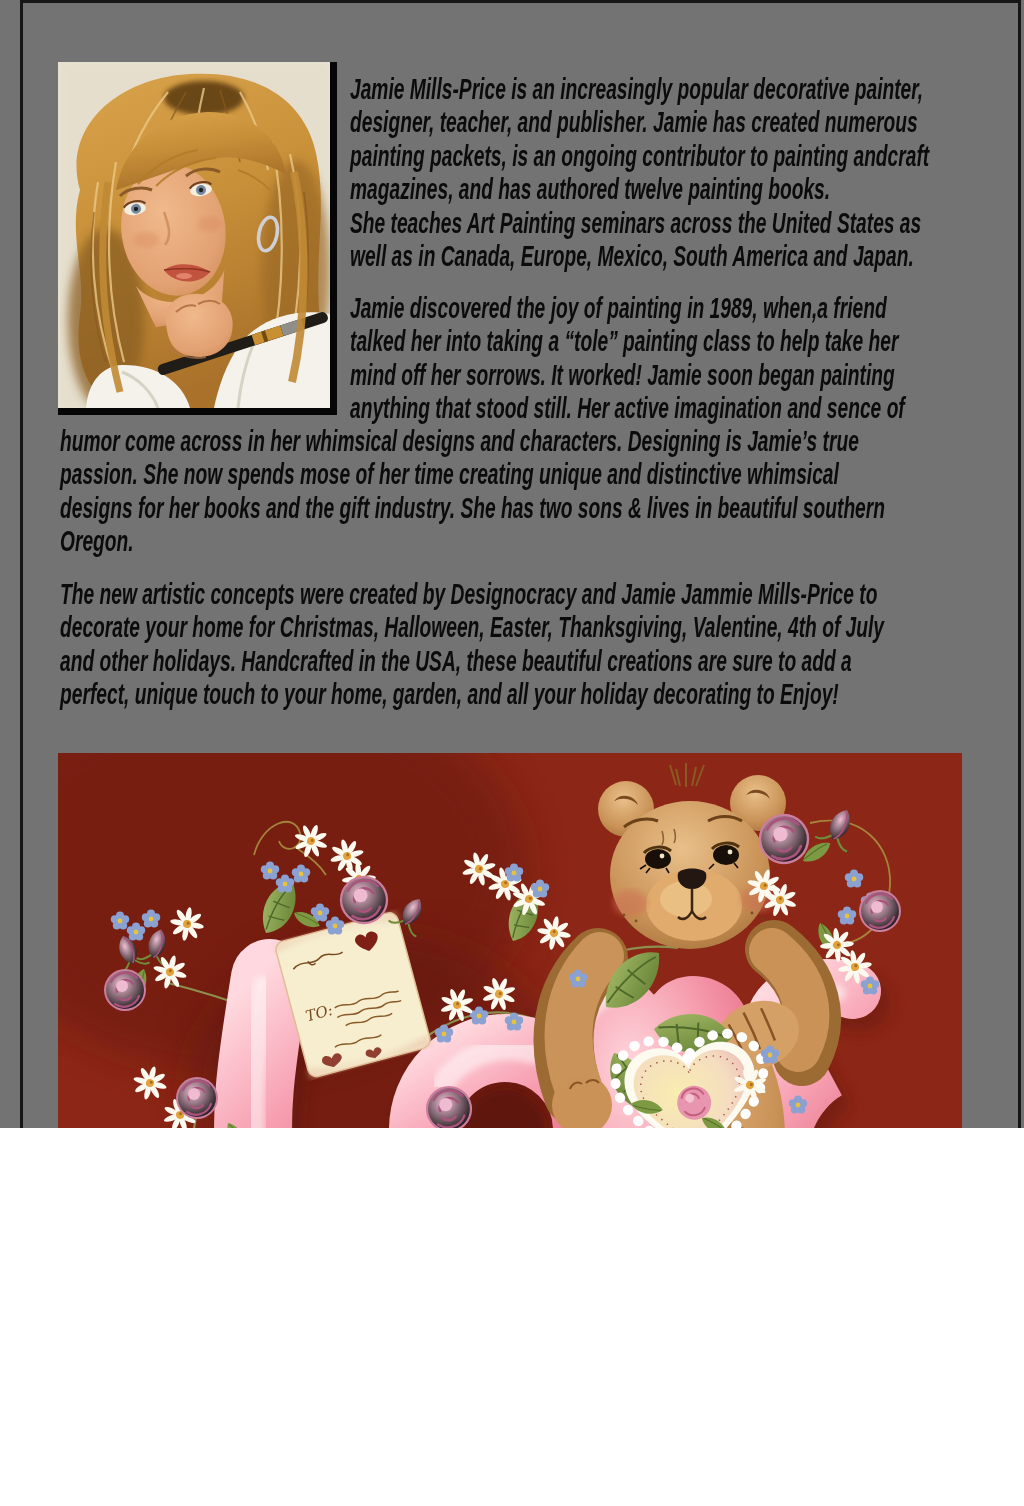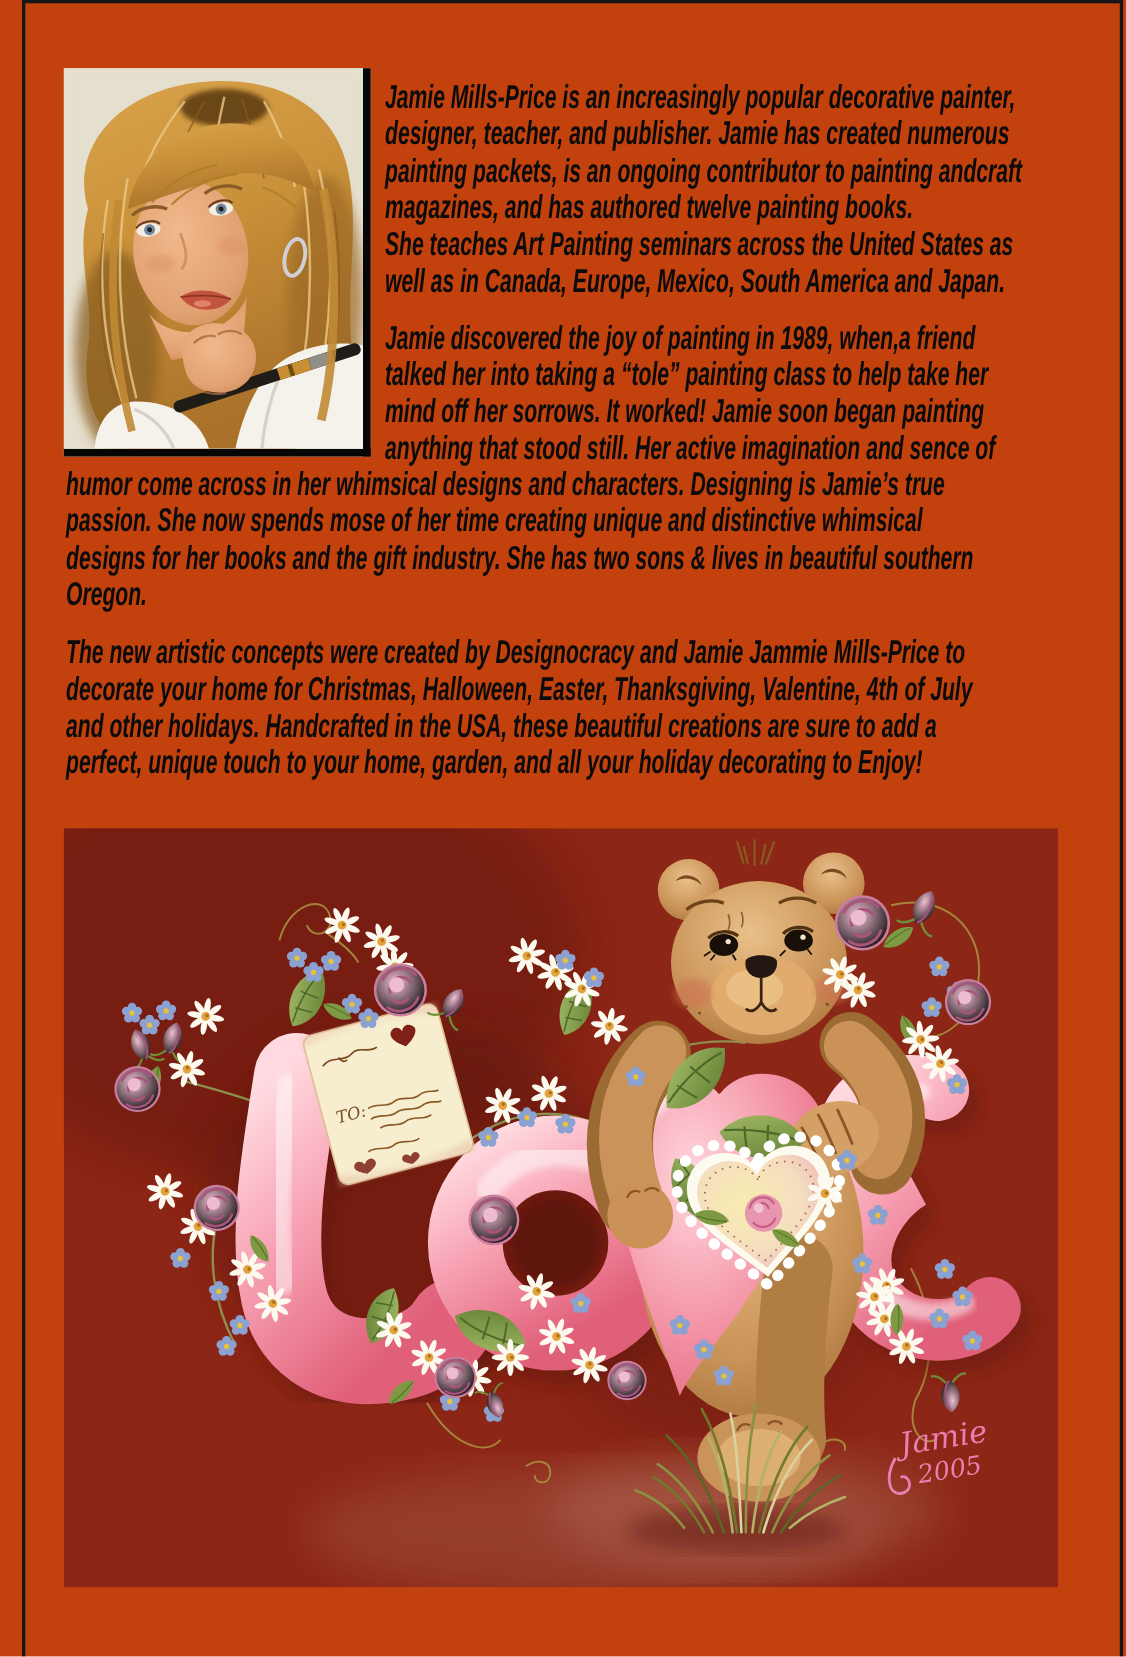--- a/index.html
+++ b/index.html
@@ -1,16 +1,16 @@
 <!DOCTYPE html>
 <html><head>
 <meta charset="utf-8">
 <style>
   html,body{margin:0;padding:0;background:#fff;}
-  #page{position:relative;width:1024px;height:1506px;background:#c2410c;overflow:hidden;
+  #page{position:relative;width:1024px;height:1128px;background:#737373;overflow:hidden;
         font-family:"Liberation Sans",sans-serif;}
   .frame{position:absolute;left:20px;top:0;right:3px;height:1530px;
          border:3px solid #161616;border-bottom:none;pointer-events:none;}
   .photo-wrap{position:absolute;left:58px;top:62px;width:272px;height:346px;
               border-right:7px solid #060606;border-bottom:7px solid #060606;background:#e9e3d3;}
   .tb{position:absolute;transform-origin:0 0;transform:scaleX(0.64);
       font:italic 700 30px/33.4px "Liberation Sans",sans-serif;color:#0b0b0b;}
   .tb .line{white-space:pre;}
   #tbA{left:350px;top:72px;}
   #tbB1{left:350px;top:291px;}

